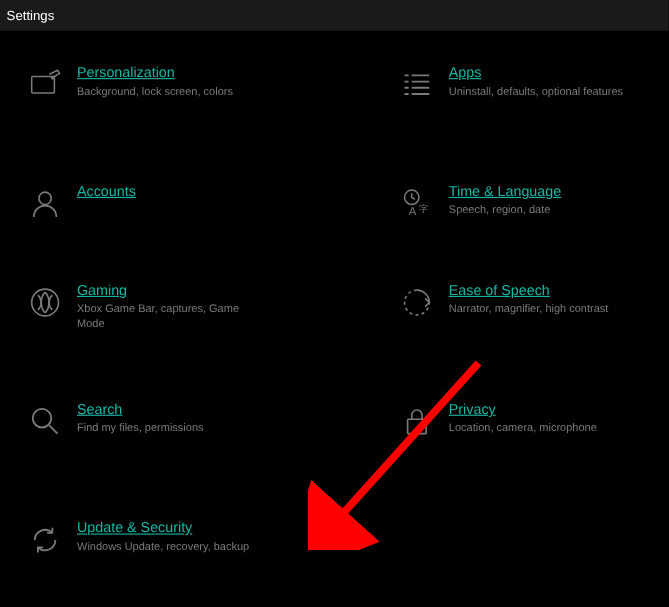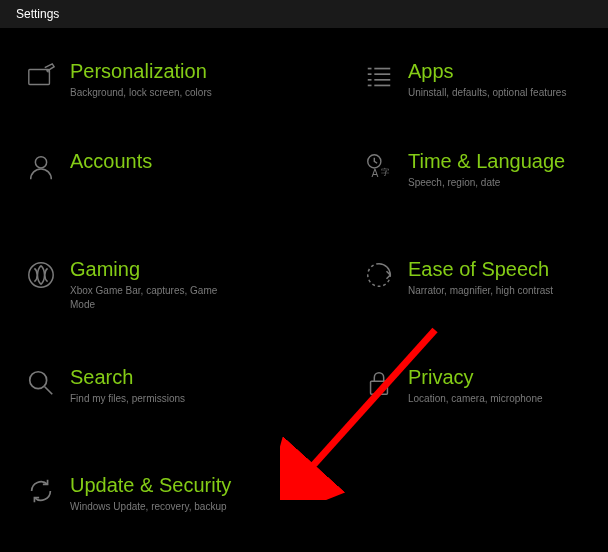--- a/index.html
+++ b/index.html
@@ -10,21 +10,21 @@
       color: #fff;
       font-family: "Segoe UI", Tahoma, sans-serif;
       overflow: hidden;
       position: relative;
     }
     .titlebar {
       height: 28px;
       background: #1a1a1a;
       display: flex;
       align-items: center;
-      padding-left: 16px;
+      padding-left: 6px;
       font-size: 12px;
       color: #fff;
       text-align: center;
     }
     .content {
       padding: 24px 0 0 0;
     }
     .row {
       display: flex;
       padding: 0 0 0 0;
@@ -41,25 +41,26 @@
       width: 58px;
       display: flex;
       justify-content: center;
       align-items: flex-start;
       padding-top: 4px;
       color: #7a7a7a;
     }
     .tile-icon svg { width: 30px; height: 30px; }
     .tile-text { flex: 1; }
     .tile-title {
-      font-size: 20px;
-      color: #84cc16;
+      font-size: 13px;
+      color: #14b8a6;
       font-weight: 400;
       line-height: 1.3;
       margin-bottom: 2px;
+      text-decoration: underline;
     }
     .tile-desc {
       font-size: 10px;
       color: #7a7a7a;
       line-height: 1.35;
       max-width: 175px;
     }
     .col2 { margin-left: 80px; }
     .arrow {
       position: absolute;
@@ -104,21 +105,21 @@
             <line x1="11" y1="25" x2="28" y2="25"></line>
         </svg>
       </div>
       <div class="tile-text">
         <div class="tile-title">Apps</div>
         <div class="tile-desc">Uninstall, defaults, optional features</div>
       </div>
     </div>
   </div>
 
-  <div class="row" style="">
+  <div class="row" style="margin-top:18px;">
     <div class="tile">
       <div class="tile-icon">
         <svg viewBox="0 0 32 32" fill="none" stroke="currentColor" stroke-width="1.6">
           <circle cx="16" cy="11" r="6"></circle>
           <path d="M5 29 a11 11 0 0 1 22 0"></path>
         </svg>
       </div>
       <div class="tile-text">
         <div class="tile-title">Accounts</div>
       </div>
@@ -133,21 +134,21 @@
           <text x="18" y="24" font-size="9" fill="currentColor" stroke="none">字</text>
         </svg>
       </div>
       <div class="tile-text">
         <div class="tile-title">Time &amp; Language</div>
         <div class="tile-desc">Speech, region, date</div>
       </div>
     </div>
   </div>
 
-  <div class="row" style="margin-top:18px;justify-content:center;">
+  <div class="row" style="justify-content:center;">
     <div class="tile">
       <div class="tile-icon">
         <svg viewBox="0 0 32 32" fill="none" stroke="currentColor" stroke-width="1.6">
           <circle cx="16" cy="16" r="13"></circle>
           <path d="M9 9 c4 3 4 11 0 14"></path>
           <path d="M23 9 c-4 3 -4 11 0 14"></path>
           <path d="M16 6 c-5 5 -5 15 0 20"></path>
           <path d="M16 6 c5 5 5 15 0 20"></path>
         </svg>
       </div>

